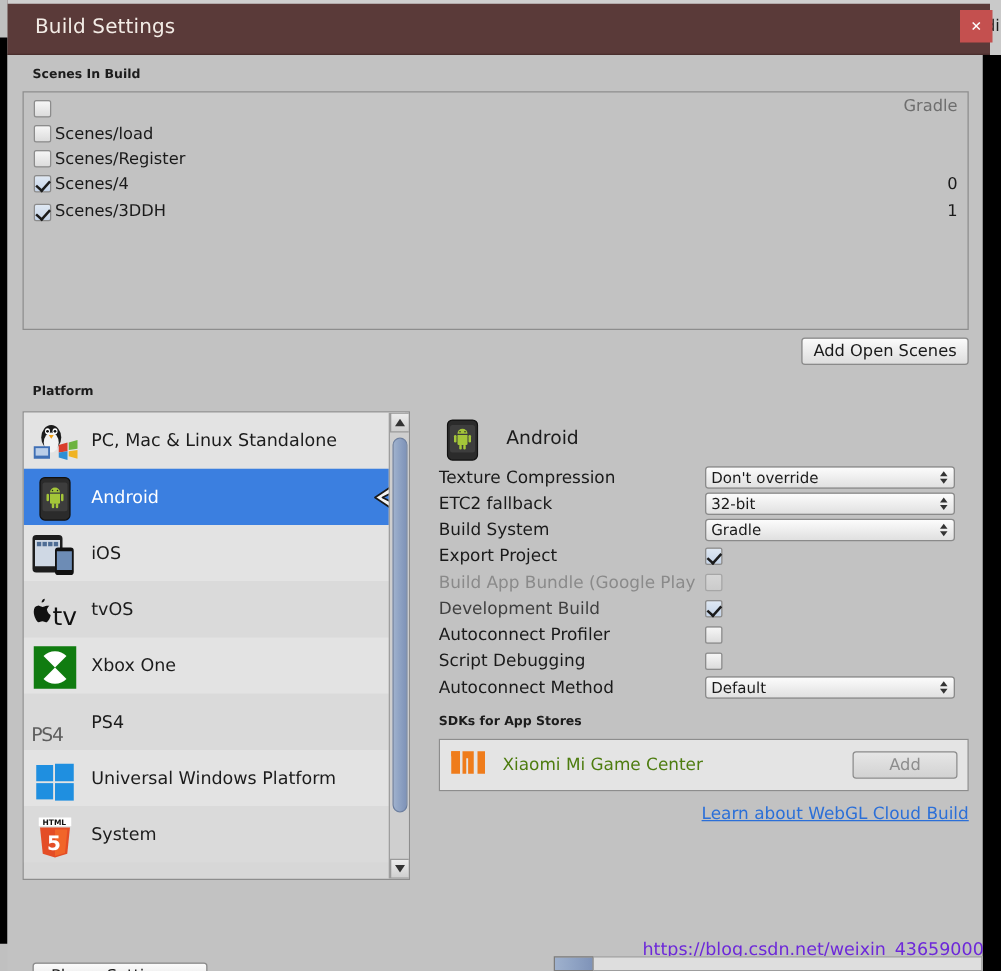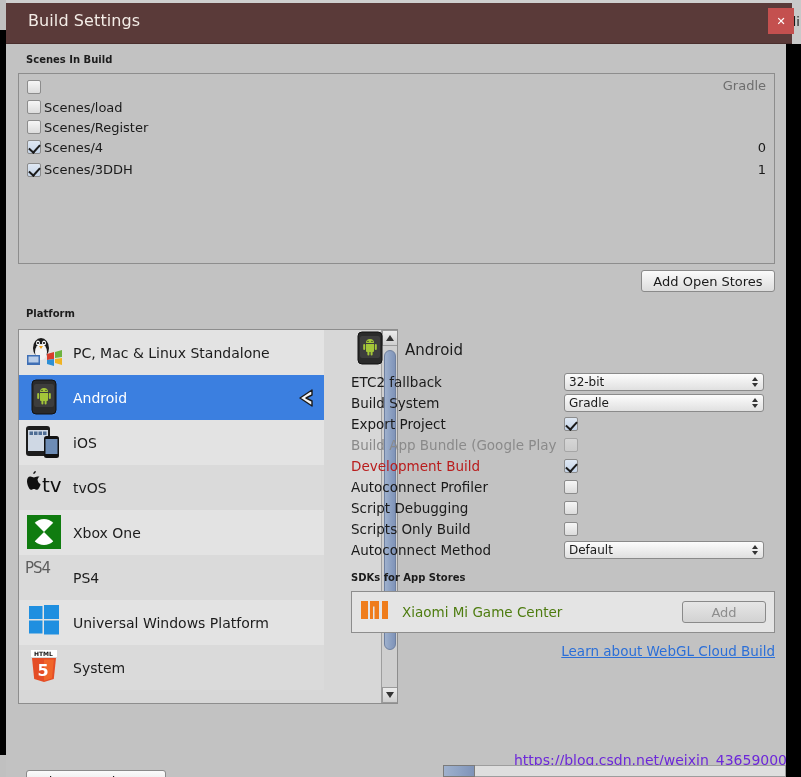--- a/index.html
+++ b/index.html
@@ -109,39 +109,39 @@
   .btn.disabled { color: #8d8d8d; background: linear-gradient(#e6e6e6, #d2d2d2); }
   #add-open-scenes {
     position: absolute; right: 11px; top: 226px; width: 134px; height: 22px;
   }
 
   
   #platform-heading { position: absolute; left: 20px; top: 264px; }
 
   
   .platform-box {
-    position: absolute; left: 12px; top: 285px; width: 380px; height: 375px;
+    position: absolute; left: 12px; top: 285px; width: 310px; height: 375px;
     border: 1px solid #8d8d8d; background: #d7d7d7; overflow: hidden;
   }
   .platform-list { position: absolute; left: 0; top: 0; width: 305px; }
   .plat-row {
     height: 45px; display: flex; align-items: center; padding-left: 6px;
     position: relative; cursor: pointer;
   }
   .plat-row:nth-child(odd) { background: #e3e3e3; }
   .plat-row:nth-child(even) { background: #dadada; }
   .plat-row.selected { background: #3b7fe0; }
   .plat-row .plabel {
     font-size: 14px; color: #1c1c1c; margin-left: 10px;
     font-family: "DejaVu Sans", sans-serif;
   }
   .plat-row.selected .plabel { color: #ffffff; }
   .plat-icon {
     width: 38px; height: 38px; flex: 0 0 auto; position: relative;
-    display: flex; align-items: flex-start; justify-content: center;
+    display: flex; align-items: flex-end; justify-content: center;
   }
   .unity-mark {
     position: absolute; right: 10px; top: 50%; transform: translateY(-50%);
     width: 22px; height: 22px;
   }
 
   
   .pscroll {
     position: absolute; right: 0; top: 0; width: 16px; height: 100%;
     background: #cfcfcf; border-left: 1px solid #9e9e9e;
@@ -173,21 +173,21 @@
     font-family: "DejaVu Sans", sans-serif;
   }
   .opt-row {
     display: flex; align-items: center; height: 20px; margin-top: 1px; position: relative;
   }
   .opt-label {
     width: 213px; font-size: 13.5px; color: #1a1a1a;
     font-family: "DejaVu Sans", sans-serif; white-space: nowrap; overflow: hidden;
   }
   .opt-label.dim { color: #8a8a8a; }
-  .opt-label.link { color: #b91c1c; }
+  .opt-label.link { color: #404040; }
   select.unity-pop, .unity-pop {
     width: 200px; height: 18px;
     background: linear-gradient(#fcfcfc, #e0e0e0);
     border: 1px solid #8a8a8a; border-radius: 3px;
     font-size: 12px; color: #1a1a1a; padding: 0 4px;
     font-family: "DejaVu Sans", sans-serif; cursor: pointer;
     display: flex; align-items: center; position: relative;
   }
   .unity-pop .updown {
     position: absolute; right: 5px; top: 50%; transform: translateY(-50%);
@@ -291,21 +291,21 @@
             <span class="idx">0</span>
           </div>
           <div class="scene-row" style="top: 83px; align-items: flex-end;">
             <span class="cb checked"></span>
             <span class="nm">Scenes/3DDH</span>
             <span class="idx">1</span>
           </div>
         </div>
     </div>
 
-    <div class="btn" id="add-open-scenes">Add Open Stores</div>
+    <div class="btn" id="add-open-scenes">Add Open Scenes</div>
 
     <div class="section-title" id="platform-heading">Platform</div>
 
     <div class="platform-box">
       <div class="platform-list" id="platform-rows">
           <div class="plat-row">
             <span class="plat-icon">
               <svg width="38" height="36" viewBox="0 0 38 36">
                 <ellipse cx="16" cy="14" rx="8" ry="10" fill="#1b1b1b"></ellipse>
                 <ellipse cx="16" cy="18" rx="6" ry="8" fill="#f2f2f2"></ellipse>
@@ -443,20 +443,30 @@
             </g>
             <circle cx="11" cy="10.4" r=".6" fill="#222"></circle>
             <circle cx="15" cy="10.4" r=".6" fill="#222"></circle>
           </svg>
         </span>
         <span class="dtitle">Android</span>
       </div>
 
       <div id="option-rows">
           <div class="opt-row">
+            <span class="opt-label">Texture Compression</span>
+            <span class="unity-pop">
+              <span>Don't override</span>
+              <span class="updown">
+                <i class="u"></i>
+                <i class="d"></i>
+              </span>
+            </span>
+          </div>
+          <div class="opt-row">
             <span class="opt-label">ETC2 fallback</span>
             <span class="unity-pop">
               <span>32-bit</span>
               <span class="updown">
                 <i class="u"></i>
                 <i class="d"></i>
               </span>
             </span>
           </div>
           <div class="opt-row">
@@ -480,24 +490,20 @@
           <div class="opt-row">
             <span class="opt-label link">Development Build</span>
             <span class="cb checked"></span>
           </div>
           <div class="opt-row">
             <span class="opt-label">Autoconnect Profiler</span>
             <span class="cb"></span>
           </div>
           <div class="opt-row">
             <span class="opt-label">Script Debugging</span>
-            <span class="cb"></span>
-          </div>
-          <div class="opt-row">
-            <span class="opt-label">Scripts Only Build</span>
             <span class="cb"></span>
           </div>
           <div class="opt-row">
             <span class="opt-label">Autoconnect Method</span>
             <span class="unity-pop">
               <span>Default</span>
               <span class="updown">
                 <i class="u"></i>
                 <i class="d"></i>
               </span>

